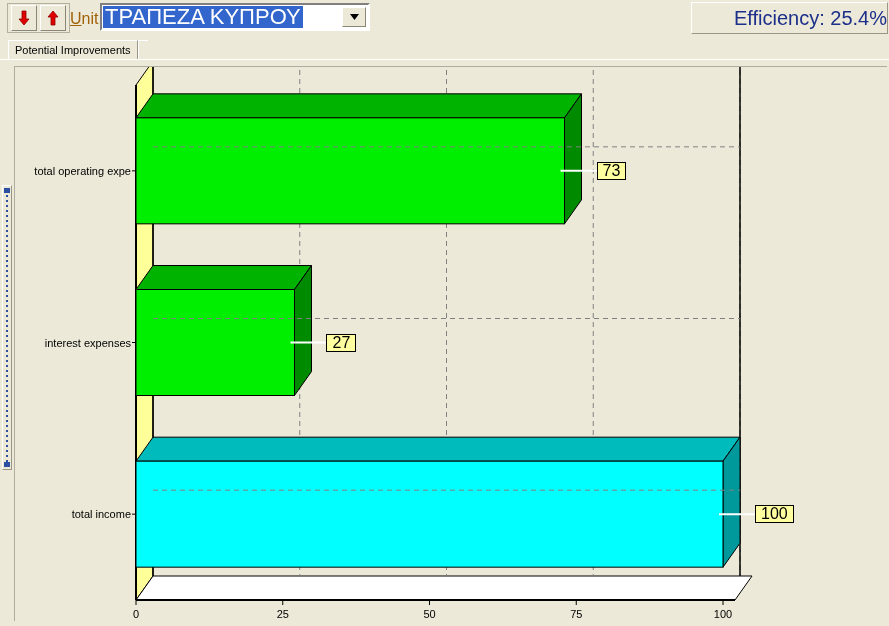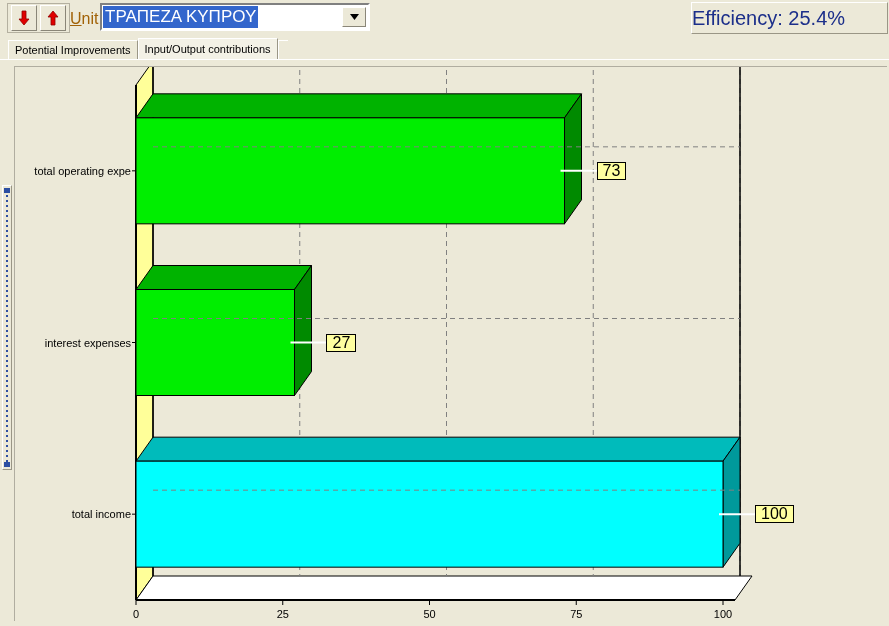--- a/index.html
+++ b/index.html
@@ -72,21 +72,21 @@
   #unit-combo .combo-text {
     flex: 1;
     display: flex;
     align-items: center;
     padding-left: 1px;
     overflow: hidden;
   }
   #unit-combo .combo-sel {
     background: #3366cc;
     color: #ffffff;
-    font-size: 17px;
+    font-size: 22px;
     line-height: 22px;
     padding: 0 2px;
     white-space: nowrap;
   }
   #unit-combo .combo-arrow {
     width: 22px;
     margin: 2px 2px 2px 0;
     background: #ece9d8;
     border: 1px solid #ffffff;
     border-right-color: #8a8678;
@@ -99,21 +99,21 @@
   #efficiency-panel {
     position: absolute;
     right: 1px; top: 2px;
     width: 197px; height: 32px;
     background: #ece9d8;
     border: 1px solid #ffffff;
     border-right-color: #9a9686;
     border-bottom-color: #9a9686;
     display: flex;
     align-items: center;
-    justify-content: flex-start;
+    justify-content: flex-end;
     box-sizing: border-box;
   }
   #efficiency-panel .eff-text {
     color: #1c2f8a;
     font-size: 20px;
     white-space: nowrap;
   }
 
   
   #tabstrip {
@@ -277,21 +277,20 @@
   </div>
 
   <div id="efficiency-panel">
     <span class="eff-text">Efficiency: 25.4%</span>
   </div>
 </div>
 
 <div id="tabstrip">
   <div class="tabs">
     <div class="tab">Potential Improvements</div>
-    <div class="tab active">Input/Output contributions</div>
     <div class="tab-filler"></div>
   </div>
 </div>
 
 <div id="client">
 
   <div id="splitter">
     <div class="nub-top"></div>
     <div class="grip"></div>
     <div class="nub-bot"></div>

